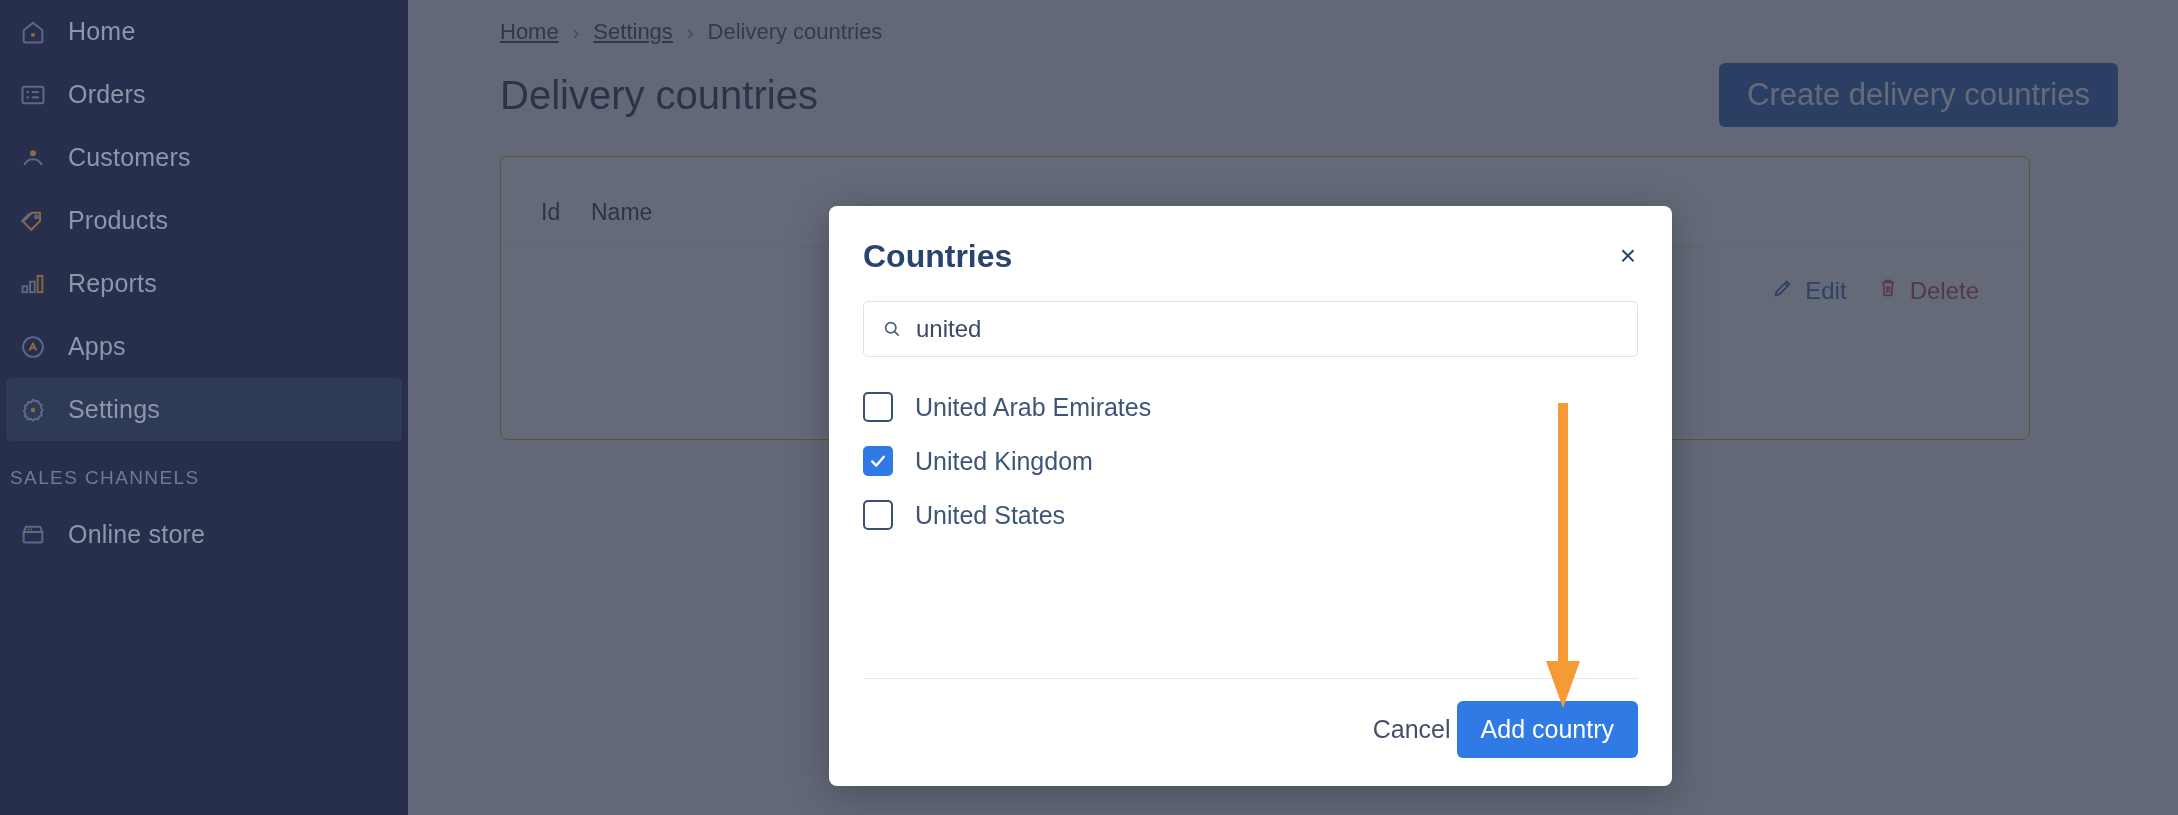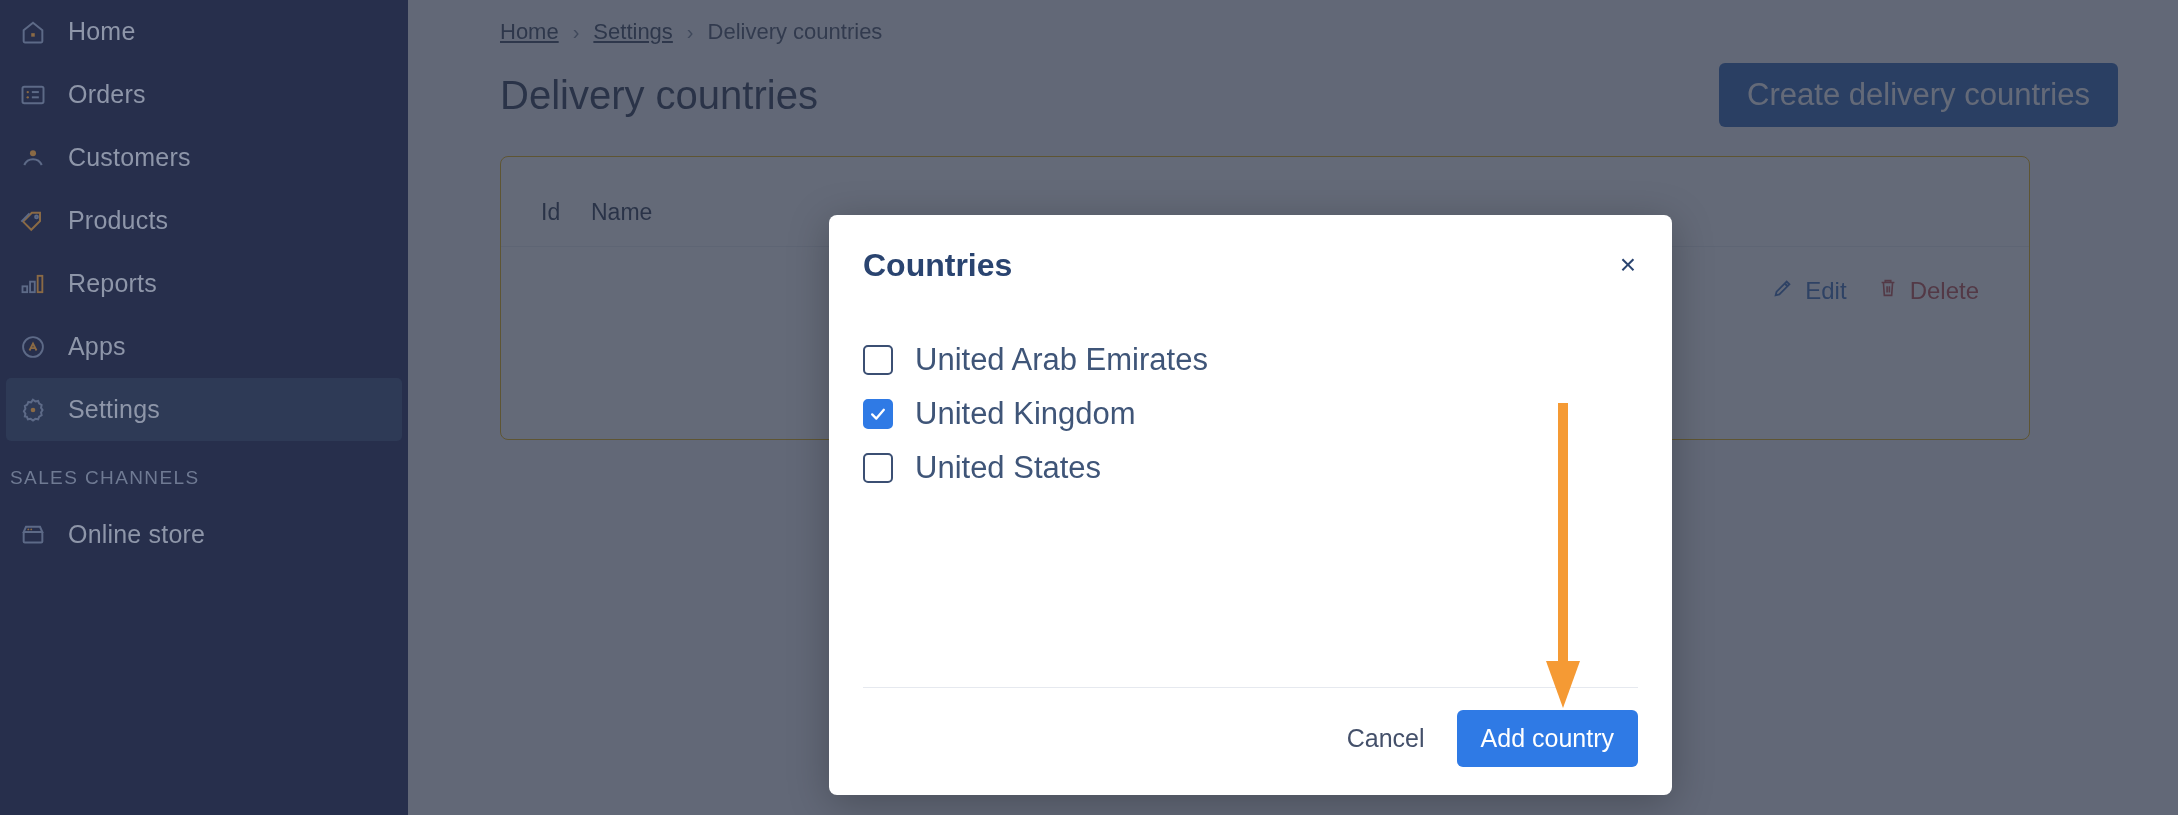--- a/index.html
+++ b/index.html
@@ -160,21 +160,21 @@
   .overlay {
     position: absolute;
     left: 408px; top: 0;
     width: 1770px; height: 815px;
     background: rgba(40,48,68,0.72);
   }
 
   
   .modal {
     position: absolute;
-    left: 829px; top: 215px;
+    left: 829px; top: 206px;
     width: 843px;
     height: 580px;
     background: #ffffff;
     border-radius: 8px;
     box-shadow: 0 8px 40px rgba(0,0,0,0.25);
     display: flex;
     flex-direction: column;
   }
   .modal-head {
     display: flex;
@@ -240,31 +240,30 @@
     display: flex; align-items: center; justify-content: center;
     flex: 0 0 30px;
   }
   .cbox.checked {
     background: #2f7ae5;
     border-color: #2f7ae5;
   }
   .cbox .tick { display: none; }
   .cbox.checked .tick { display: block; }
   .country-label {
-    font-size: 31px;
+    font-size: 25px;
     color: #3f5578;
   }
   .modal-foot {
     border-top: 1px solid #e6e9ef;
     margin: 0 34px;
     padding: 22px 0 28px 0;
     display: flex;
     align-items: center;
     justify-content: flex-end;
-    gap: 26px;
   }
   .btn-cancel {
     background: none;
     border: none;
     font-size: 25px;
     color: #44506a;
     cursor: pointer;
     font-family: "Liberation Sans", sans-serif;
     padding: 10px 6px;
   }
@@ -454,20 +453,29 @@
 
   <div class="modal">
 
     <div class="modal-head">
       <div class="modal-title">Countries</div>
       <button class="modal-close">×</button>
     </div>
 
     <div class="modal-body">
 
+      <div class="search-wrap">
+        <span class="search-icon">
+          <svg width="20" height="20" viewBox="0 0 24 24" fill="none" stroke="#4c5f80" stroke-width="2">
+            <circle cx="10.5" cy="10.5" r="6.2"></circle>
+            <line x1="15.2" y1="15.2" x2="20" y2="20"></line>
+          </svg>
+        </span>
+        <input class="search-input" type="text" placeholder="Search countries" value="united" style="">
+      </div>
 
       <div class="country-list">
 
         <div class="country-row">
           <span class="cbox">
             
           </span>
           <span class="country-label">United Arab Emirates</span>
         </div>
 

